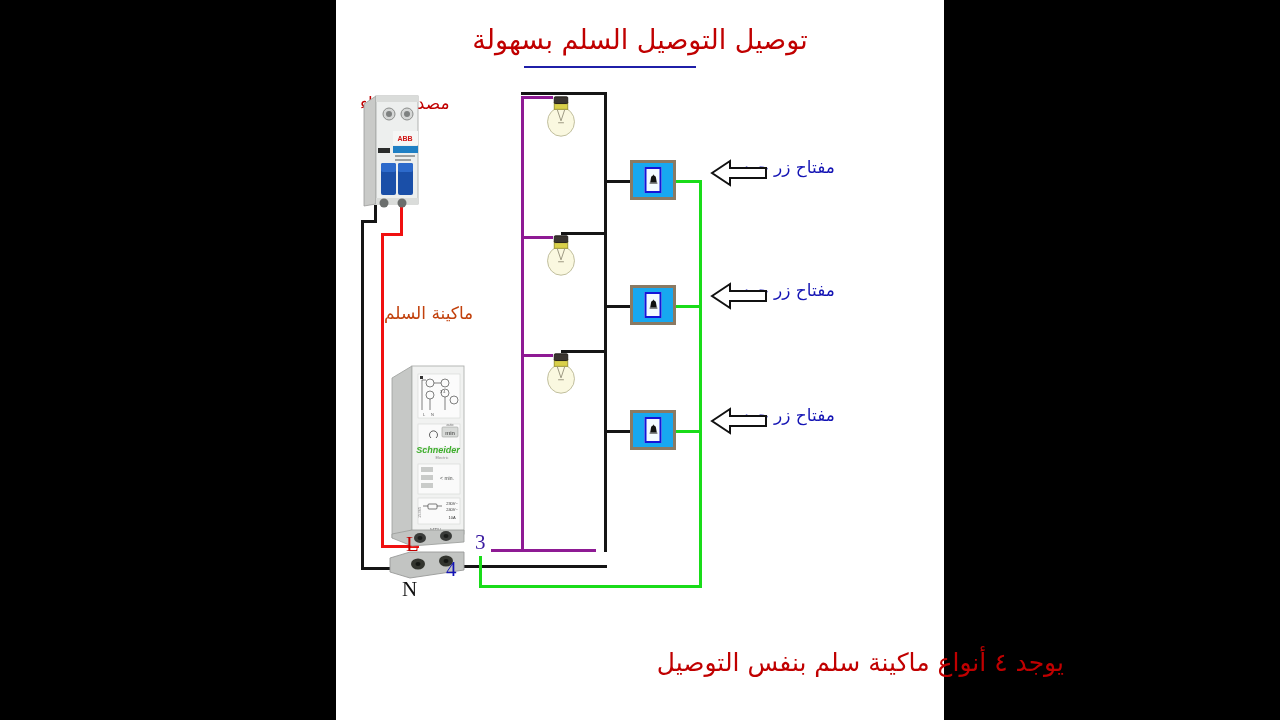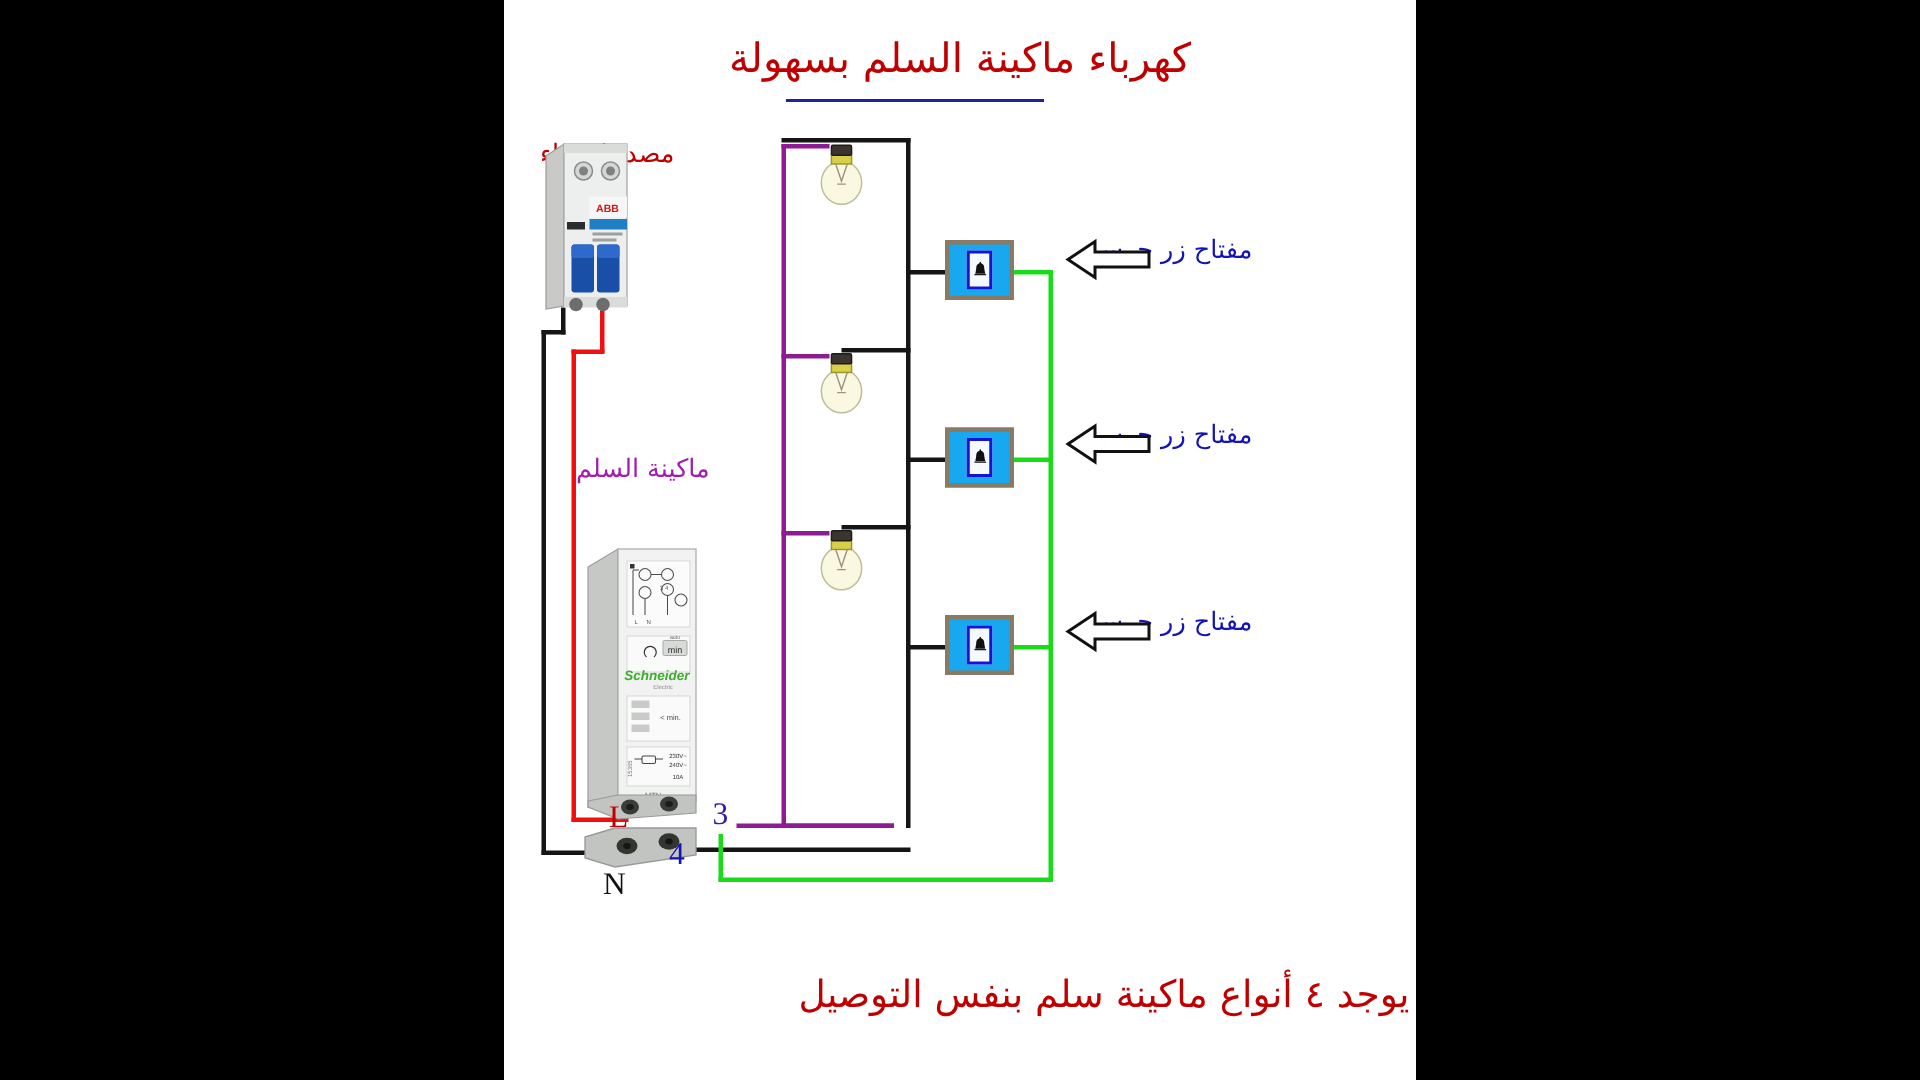--- a/index.html
+++ b/index.html
@@ -21,25 +21,25 @@
     color:#C00000;font-size:27px;font-weight:400;direction:rtl;
     position:absolute;
   }
   #title-underline{
     position:absolute;left:188px;top:66px;width:172px;height:2px;background:#1F1FA8;
   }
   #lbl-source{
     left:24px;top:57px;color:#C00000;font-size:17px;margin-top:36px;
   }
   #lbl-machine{
-    left:48px;top:303px;color:#a21caf;font-size:17px;
+    left:48px;top:303px;color:#c2410c;font-size:17px;
   }
   #footer{
-    left:0;top:648px;width:728px;text-align:center;color:#C00000;
-    font-size:25px;direction:rtl;position:absolute;padding-left:36px;
+    left:0;top:648px;width:728px;text-align:right;color:#C00000;
+    font-size:25px;direction:rtl;position:absolute;
   }
   .lbl-switch{
     color:#1414B4;font-size:17px;
   }
 
   
   .wire{position:absolute;}
   .w-purple{background:#8E1A94;}
   .w-black{background:#151515;}
   .w-green{background:#19DC19;}
@@ -79,21 +79,21 @@
 </head>
 <body>
 
 <div id="stage">
 
   <div class="bar" id="bar-left"></div>
   <div class="bar" id="bar-right"></div>
 
   <div id="canvas">
 
-    <div id="title">كهرباء ماكينة السلم بسهولة</div>
+    <div id="title">توصيل التوصيل السلم بسهولة</div>
     <div id="title-underline"></div>
 
     <div class="txt" id="lbl-source">مصدر كهرباء</div>
     <div class="txt" id="lbl-machine">ماكينة السلم</div>
 
     <div class="txt lbl-switch" style="left:392px;top:157px;">مفتاح زر جرس</div>
     <div class="txt lbl-switch" style="left:392px;top:280px;">مفتاح زر جرس</div>
     <div class="txt lbl-switch" style="left:392px;top:405px;">مفتاح زر جرس</div>
 
     <svg class="arrow" style="left:374px;top:158px;" viewBox="0 0 58 30">

